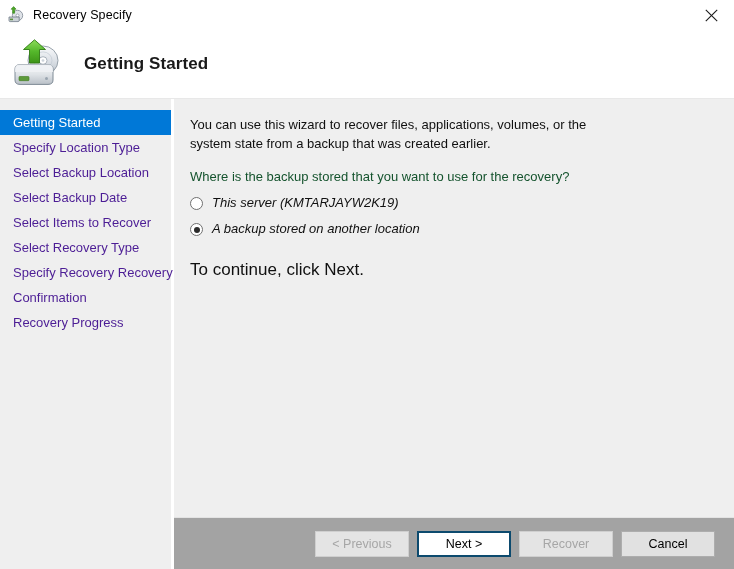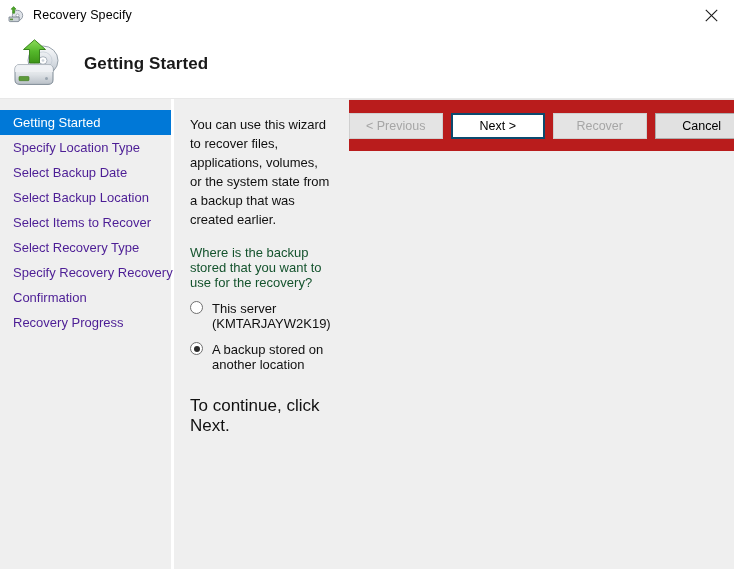--- a/index.html
+++ b/index.html
@@ -101,20 +101,21 @@
     cursor: default;
   }
   .nav-item.selected {
     background: #0078d7;
     color: #ffffff;
   }
 
   .content-wrap {
     flex: 1 1 auto;
     display: flex;
+    flex-direction: column;
     min-width: 0;
     background: #efefef;
   }
   .content {
     flex: 1 1 auto;
     padding: 16px 18px 0 16px;
     min-height: 0;
   }
   .intro-para {
     font-size: 13px;
@@ -123,23 +124,24 @@
     max-width: 440px;
     margin: 0 0 16px 0;
   }
   .question {
     font-size: 13px;
     color: #14532d;
     margin: 0 0 11px 0;
   }
   .radio-row {
     display: flex;
-    align-items: flex-start;
+    align-items: flex-end;
     margin-bottom: 11px;
     cursor: pointer;
+    font-style: italic;
   }
   .radio {
     width: 13px; height: 13px;
     flex: 0 0 13px;
     border-radius: 50%;
     border: 1px solid #707070;
     background: #ffffff;
     margin-right: 9px;
     position: relative;
   }
@@ -159,25 +161,26 @@
   .continue-text {
     font-size: 17px;
     color: #101010;
     margin: 24px 0 0 0;
   }
 
   
   .footer {
     flex: 0 0 52px;
     height: 52px;
-    background: #b91c1c;
+    background: #a3a3a3;
     border-top: 1px solid #e3e3e3;
     display: flex;
     align-items: center;
     justify-content: flex-end;
+    padding-right: 19px;
     gap: 8px;
   }
   .btn {
     width: 94px;
     height: 26px;
     font-family: "Liberation Sans", sans-serif;
     font-size: 12.5px;
     color: #000000;
     background: #e1e1e1;
     border: 1px solid #adadad;
@@ -259,24 +262,24 @@
   <div class="body">
 
     <div class="sidebar">
       <div class="nav-item selected">
         <span>Getting Started</span>
       </div>
       <div class="nav-item">
         <span>Specify Location Type</span>
       </div>
       <div class="nav-item">
+        <span>Select Backup Location</span>
+      </div>
+      <div class="nav-item">
         <span>Select Backup Date</span>
-      </div>
-      <div class="nav-item">
-        <span>Select Backup Location</span>
       </div>
       <div class="nav-item">
         <span>Select Items to Recover</span>
       </div>
       <div class="nav-item">
         <span>Select Recovery Type</span>
       </div>
       <div class="nav-item">
         <span>Specify Recovery Recovery</span>
       </div>

